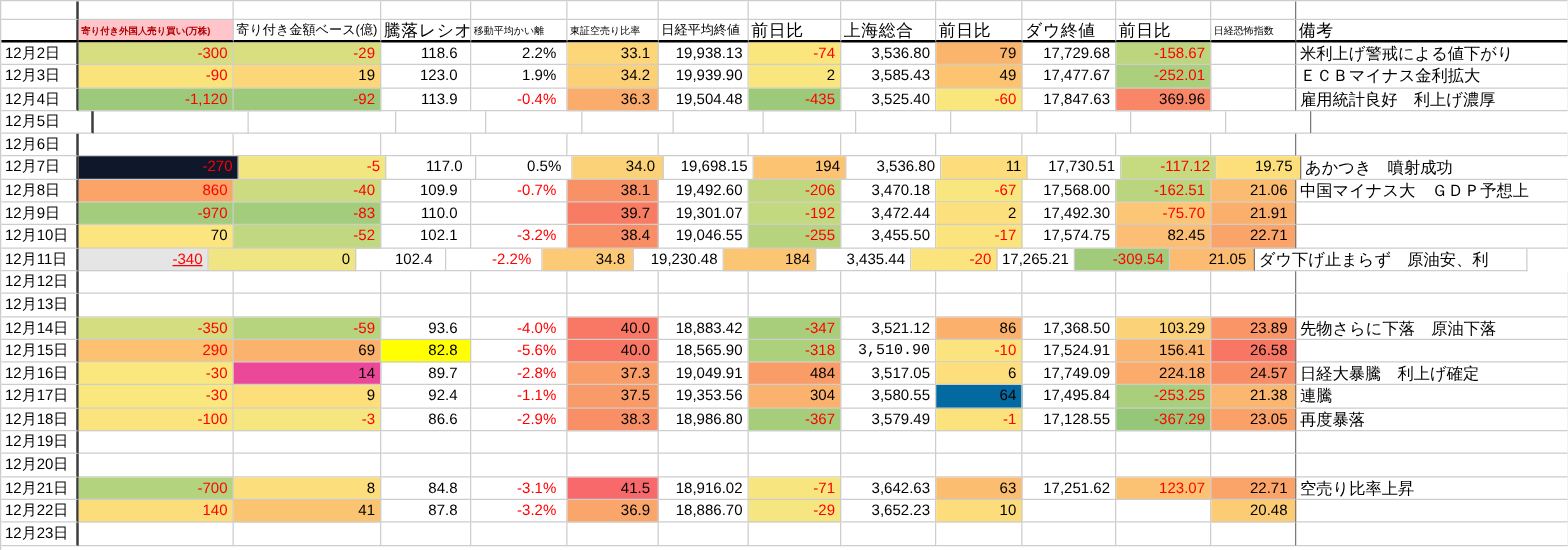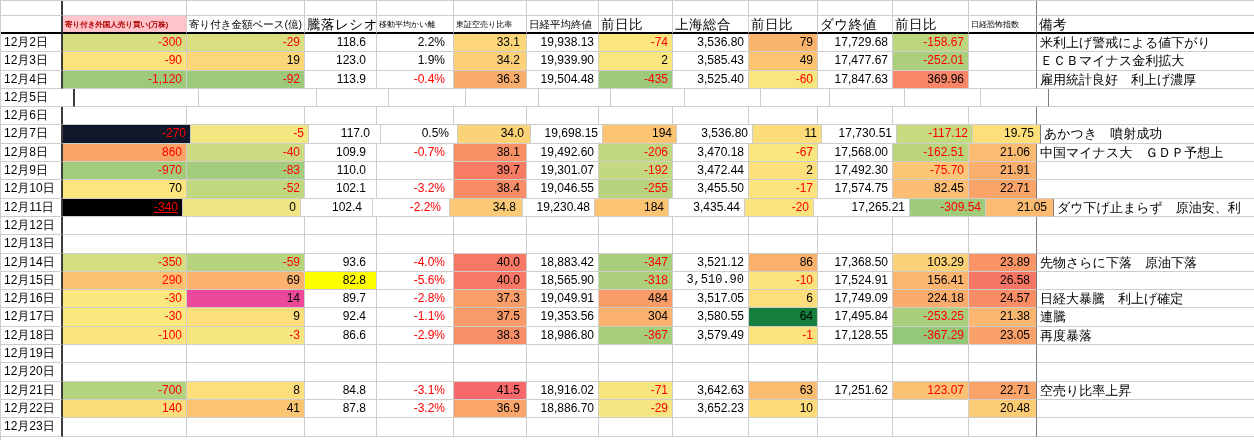--- a/index.html
+++ b/index.html
@@ -215,30 +215,30 @@
       <div class="cell num neg" style="width: 74px; background: rgb(184, 211, 125);">-255</div>
       <div class="cell num" style="width: 76px;">3,455.50</div>
       <div class="cell num neg" style="width: 69px; background: rgb(251, 228, 125);">-17</div>
       <div class="cell num" style="width: 75px;">17,574.75</div>
       <div class="cell num" style="width: 76px; background: rgb(251, 190, 116);">82.45</div>
       <div class="cell num pad6 vixc" style="width: 68px; background: rgb(250, 164, 106);">22.71</div>
       <div class="cell txt" style="width: 218px;"></div>
     </div>
     <div class="row ">
       <div class="cell datec" style="width: 62px;">12月11日</div>
-      <div class="cell num neg" style="width: 120px; background: #000000; text-decoration: underline;">-340</div>
+      <div class="cell num neg" style="width: 104px; background: #e5e5e5; text-decoration: underline;">-340</div>
       <div class="cell num" style="width: 118px; background: rgb(239, 229, 130);">0</div>
       <div class="cell num pad10" style="width: 72px;">102.4</div>
       <div class="cell num pad8 neg" style="width: 77px;">-2.2%</div>
       <div class="cell num pad6" style="width: 73px; background: rgb(252, 202, 118);">34.8</div>
       <div class="cell num" style="width: 72px;">19,230.48</div>
       <div class="cell num" style="width: 74px; background: rgb(252, 197, 116);">184</div>
       <div class="cell num" style="width: 76px;">3,435.44</div>
       <div class="cell num neg" style="width: 69px; background: rgb(251, 228, 125);">-20</div>
-      <div class="cell num" style="width: 96px;">17,265.21</div>
+      <div class="cell num" style="width: 62px;">17,265.21</div>
       <div class="cell num neg" style="width: 76px; background: rgb(160, 203, 122);">-309.54</div>
       <div class="cell num pad6 vixc" style="width: 68px; background: rgb(251, 187, 112);">21.05</div>
       <div class="cell txt" style="width: 218px;">ダウ下げ止まらず　原油安、利</div>
     </div>
     <div class="row ">
       <div class="cell datec" style="width: 62px;">12月12日</div>
       <div class="cell num" style="width: 124px;"></div>
       <div class="cell num" style="width: 118px;"></div>
       <div class="cell num pad10" style="width: 72px;"></div>
       <div class="cell num pad8" style="width: 77px;"></div>
@@ -319,21 +319,21 @@
     <div class="row ">
       <div class="cell datec" style="width: 62px;">12月17日</div>
       <div class="cell num neg" style="width: 124px; background: rgb(250, 231, 126);">-30</div>
       <div class="cell num" style="width: 118px; background: rgb(252, 222, 123);">9</div>
       <div class="cell num pad10" style="width: 72px;">92.4</div>
       <div class="cell num pad8 neg" style="width: 77px;">-1.1%</div>
       <div class="cell num pad6" style="width: 73px; background: rgb(249, 155, 104);">37.5</div>
       <div class="cell num" style="width: 72px;">19,353.56</div>
       <div class="cell num" style="width: 74px; background: rgb(251, 178, 110);">304</div>
       <div class="cell num" style="width: 76px;">3,580.55</div>
-      <div class="cell num" style="width: 69px; background: #15803d; padding-left: 46px;">64</div>
+      <div class="cell num" style="width: 69px; background: #0369a1; padding-left: 46px;">64</div>
       <div class="cell num" style="width: 75px;">17,495.84</div>
       <div class="cell num neg" style="width: 76px; background: rgb(170, 207, 124);">-253.25</div>
       <div class="cell num pad6 vixc" style="width: 68px; background: rgb(251, 183, 111);">21.38</div>
       <div class="cell txt" style="width: 218px;">連騰</div>
     </div>
     <div class="row ">
       <div class="cell datec" style="width: 62px;">12月18日</div>
       <div class="cell num neg" style="width: 124px; background: rgb(251, 228, 125);">-100</div>
       <div class="cell num neg" style="width: 118px; background: rgb(246, 230, 128);">-3</div>
       <div class="cell num pad10" style="width: 72px;">86.6</div>

